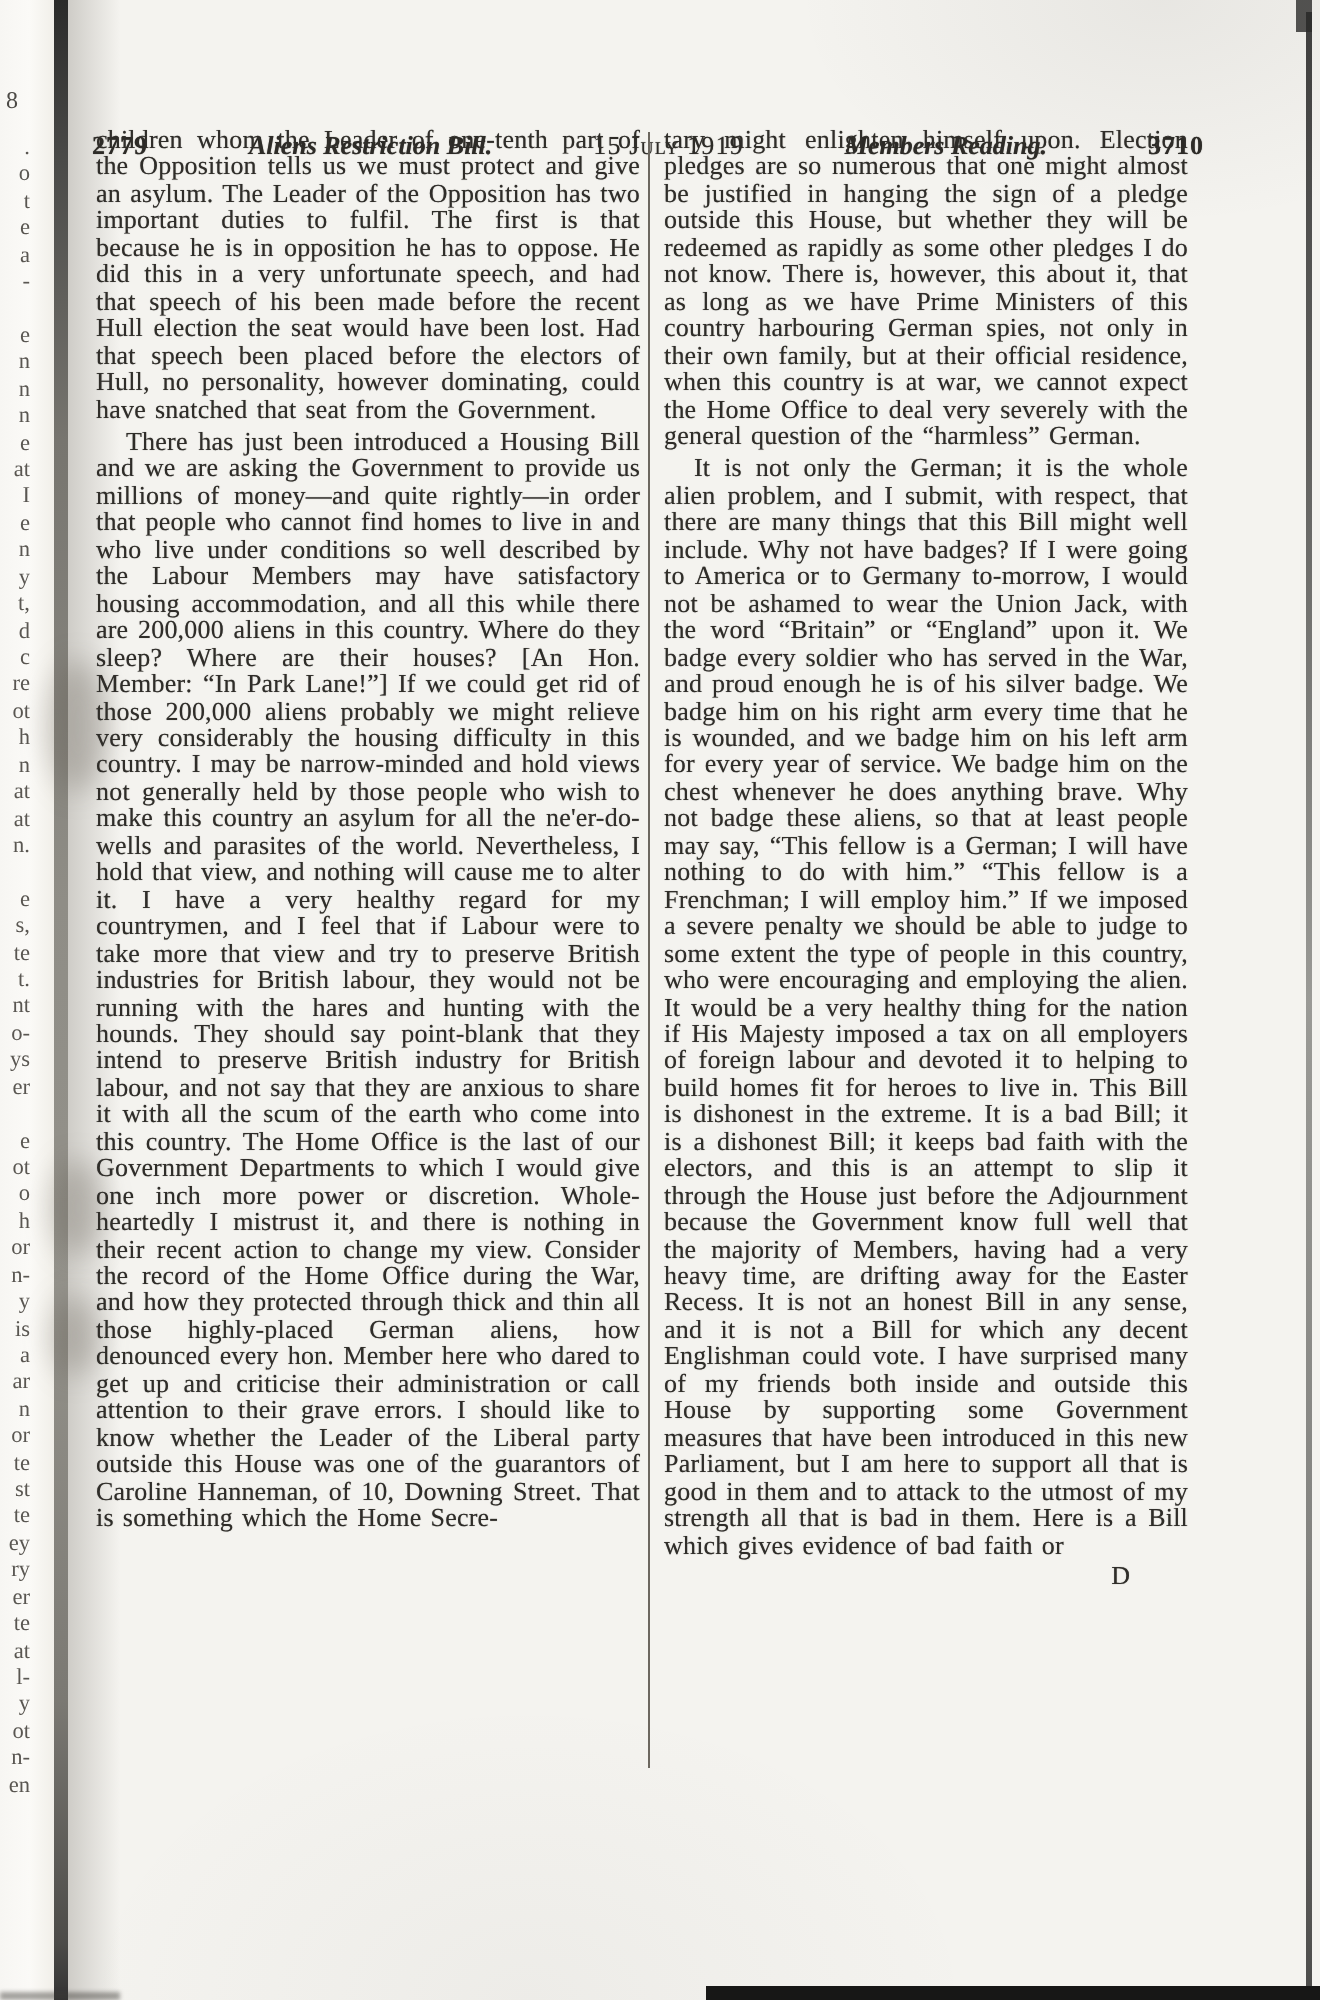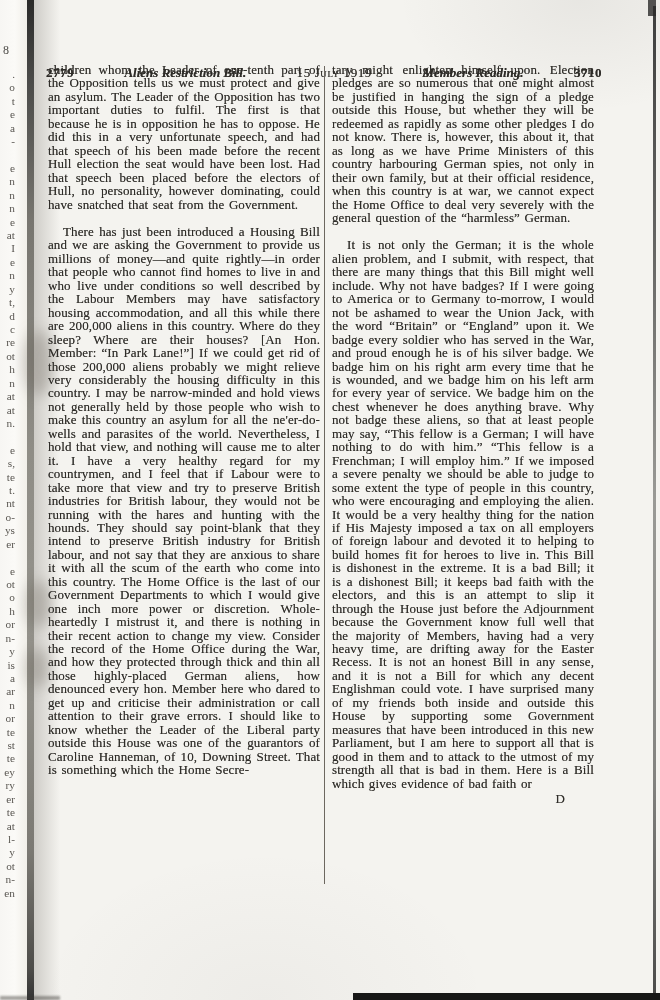--- a/index.html
+++ b/index.html
@@ -62,21 +62,21 @@
   .col { position:absolute; top:0; }
   .col-left  { left:0; width:272px; }
   .col-right { left:284px; width:262px; }
   .divider-rule { position:absolute; left:276px; top:3px; width:1px; height:818px; background:#6c675f; }
   .col p {
     margin:0; text-align:justify; text-indent:15px;
     font-size:13px; line-height:13.45px; color:#2f2d29;
     letter-spacing:0.1px; word-spacing:1.2px;
     text-shadow:0 0 0.45px rgba(47,45,41,0.6);
   }
-  .col p + p { margin-top:14px; }
+  .col p + p { margin-top:3px; }
   .col p.continuation { text-indent:0; }
   .signature-mark {
     margin-top:1px; text-align:right; padding-right:28px;
     font-size:13px; color:#2f2d29; letter-spacing:1px;
     text-shadow:0 0 0.45px rgba(47,45,41,0.6);
   }
 </style>
 </head>
 <body>
 

